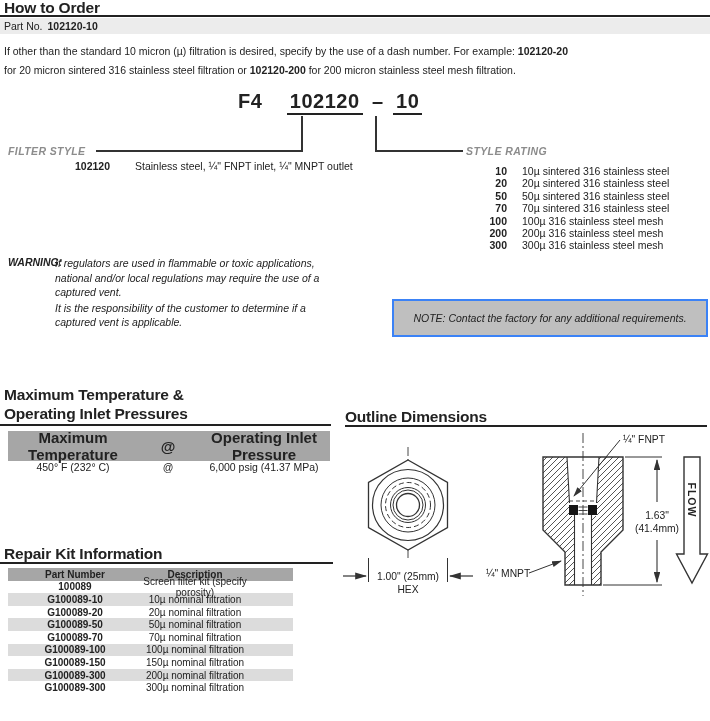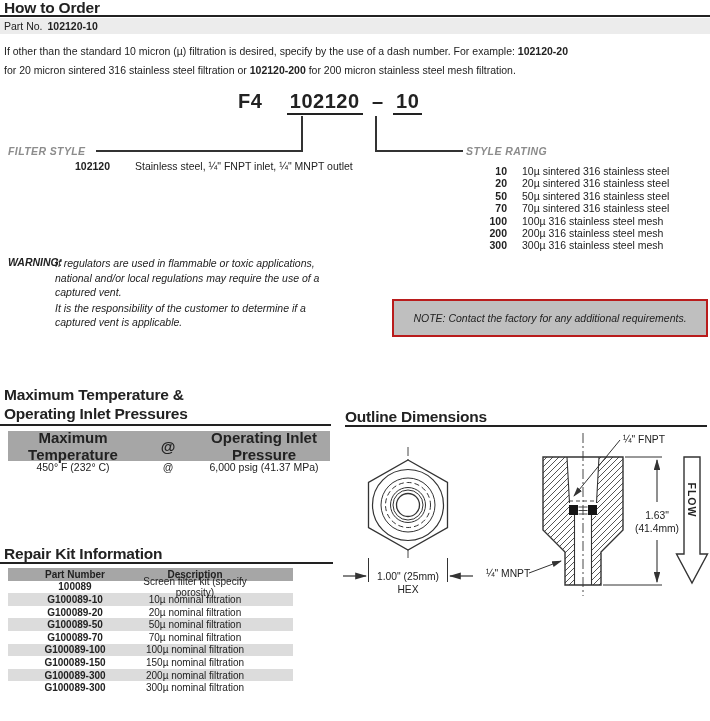--- a/index.html
+++ b/index.html
@@ -16,21 +16,21 @@
   .graylabel { font-size: 10.5px; font-weight: bold; font-style: italic; color: #8c8c8c; letter-spacing: 0.4px; }
   .body-txt { font-size: 10.5px; }
   .oc { font-size: 20px; font-weight: bold; letter-spacing: 0.5px; }
   .u { border-bottom: 2.5px solid #222; padding: 0 3px 1px 3px; }
   .dash { margin: 0 5px; }
   .ratrow { display: flex; height: 12.4px; line-height: 12.4px; font-size: 10.5px; white-space: nowrap; }
   .ratcode { width: 29px; text-align: right; font-weight: bold; }
   .ratdesc { margin-left: 15px; }
   .warn { display: flex; font-size: 10.5px; font-style: italic; }
   .warnlines div { line-height: 14.6px; white-space: nowrap; }
-  .notebox { background: #bfbfbf; border: 2px solid #b91c1c; display: flex; align-items: center;
+  .notebox { background: #bfbfbf; border: 2px solid #3b82f6; display: flex; align-items: center;
              justify-content: center; font-size: 10.5px; font-style: italic; white-space: nowrap; }
   .trow, .krow { display: flex; align-items: center; }
   .thead, .khead { background: #a6a6a6; font-weight: bold; font-size: 15px; height: 30px; }
   .trow.data { height: 12.6px; font-size: 10.5px; }
   .tc1 { width: 130px; text-align: center; }
   .tc2 { width: 60px; text-align: center; }
   .tc3 { width: 132px; text-align: center; }
   .krow { height: 12.6px; font-size: 10px; }
   .krow.alt { background: #dcdcdc; }
   .kc1 { width: 134px; text-align: center; font-weight: bold; }

